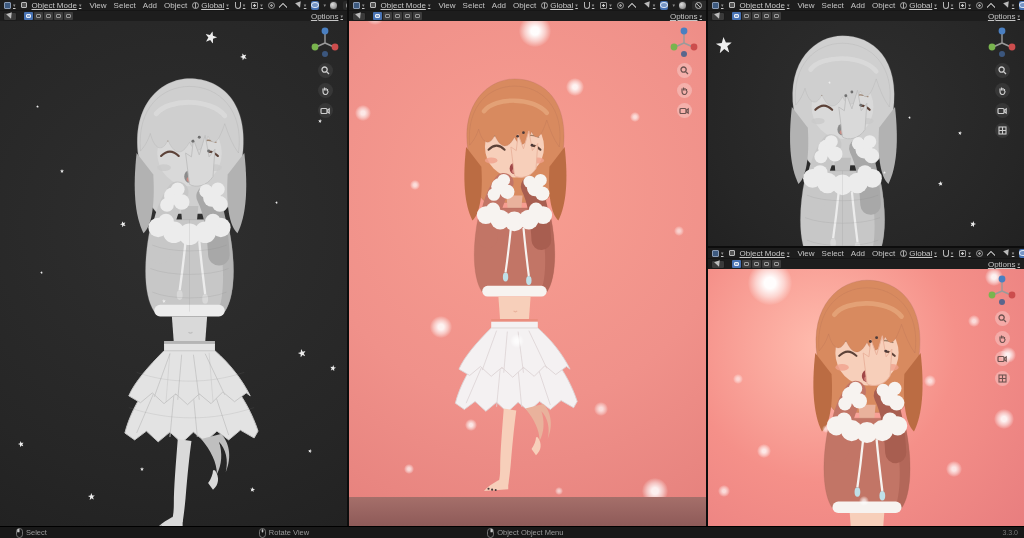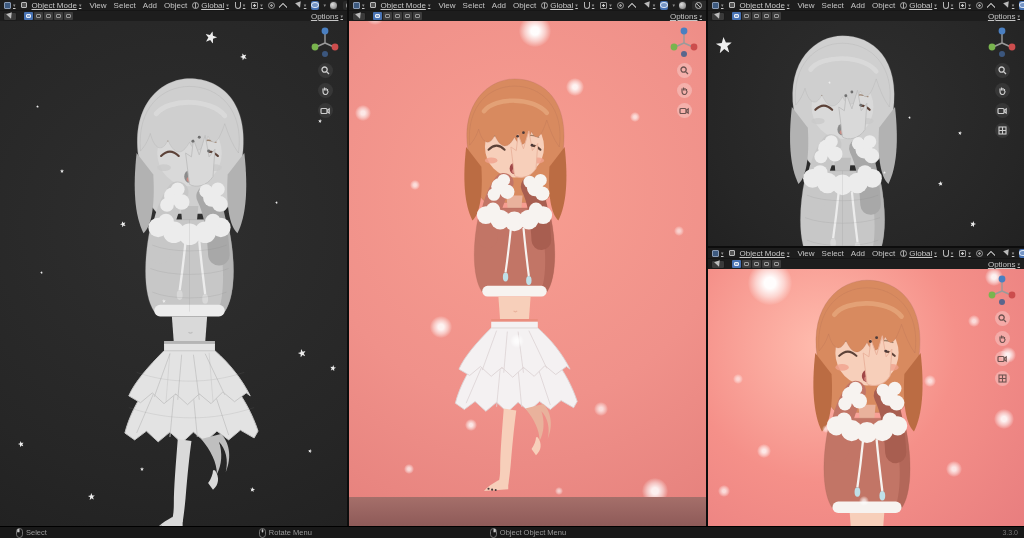--- a/index.html
+++ b/index.html
@@ -1034,21 +1034,21 @@
           <rect x=".5" y=".5" width="6" height="9" rx="3" fill="none" stroke="#8a8a8a" stroke-width=".8"></rect>
           <path d="M1.2,1.4 a2.3,2.3 0 0 1 2.3,-0.6 v3.4 h-2.3 z" fill="#c8c8c8"></path>
         </svg>
       <span>Select</span>
     </div>
     <div class="skey" id="key-rotate">
       <svg width="7" height="10" viewBox="0 0 7 10">
           <rect x=".5" y=".5" width="6" height="9" rx="3" fill="none" stroke="#8a8a8a" stroke-width=".8"></rect>
           <rect x="2.7" y="1.2" width="1.6" height="3.4" rx=".8" fill="#c8c8c8"></rect>
         </svg>
-      <span>Rotate Menu</span>
+      <span>Rotate View</span>
     </div>
     <div class="skey" id="key-context">
       <svg width="7" height="10" viewBox="0 0 7 10">
           <rect x=".5" y=".5" width="6" height="9" rx="3" fill="none" stroke="#8a8a8a" stroke-width=".8"></rect>
           <path d="M5.8,1.4 a2.3,2.3 0 0 0 -2.3,-0.6 v3.4 h2.3 z" fill="#c8c8c8"></path>
         </svg>
       <span>Object Object Menu</span>
     </div>
     <div class="spacer"></div>
     <span id="version">3.3.0</span>

